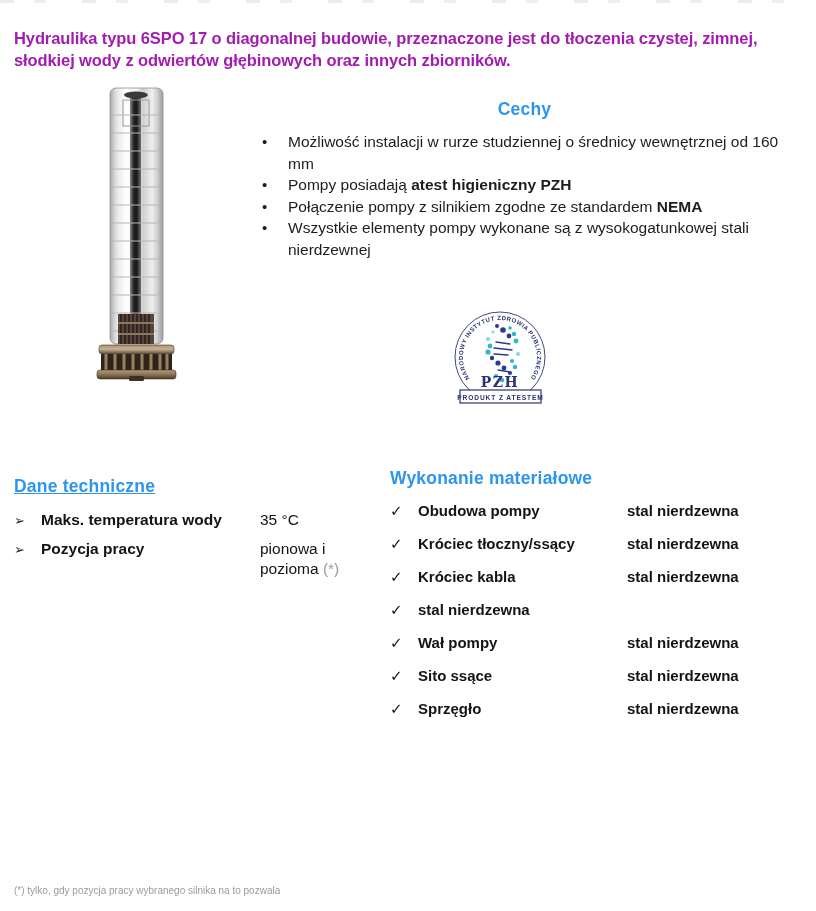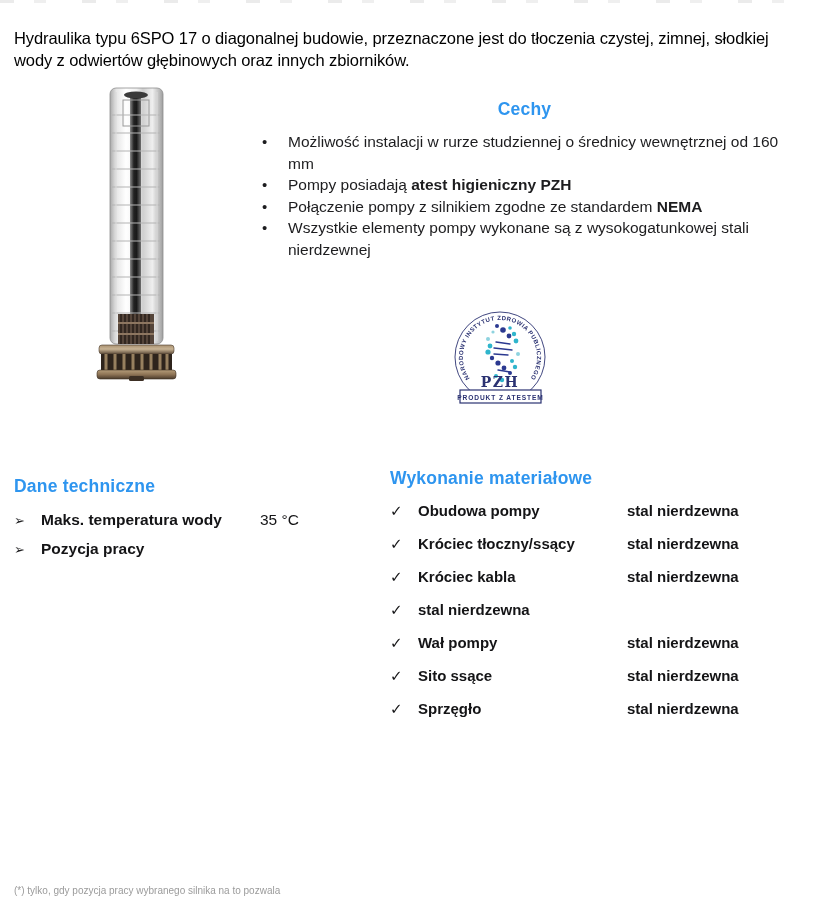--- a/index.html
+++ b/index.html
@@ -7,39 +7,39 @@
     position:relative;width:816px;height:911px;background:#ffffff;overflow:hidden;
     font-family:"Liberation Sans","DejaVu Sans",sans-serif;color:#1d1d1f;
   }
   
   .top-remnant{
     position:absolute;top:0;left:0;width:100%;height:3px;
     background:repeating-linear-gradient(90deg,#ebebeb 0 14px,transparent 14px 34px,#efefef 34px 46px,transparent 46px 82px);
   }
   .intro{
     position:absolute;top:10px;left:14px;width:794px;
-    font-size:16.5px;font-weight:400;line-height:22px;color:#000000;letter-spacing:-0.1px;
+    font-size:16.5px;font-weight:700;line-height:22px;color:#a21caf;letter-spacing:-0.1px;
   }
   h2.sec{
     margin:0;font-size:17.5px;font-weight:700;color:#2e95ef;letter-spacing:.2px;
   }
   
   .features{position:absolute;left:262px;top:99px;width:525px;}
   .features h2{margin-bottom:11px;text-align:center;}
   .feat-list{margin:0;padding:0;list-style:none;}
   .feat-item{display:flex;margin:0;font-size:15.5px;font-weight:500;line-height:21.5px;color:#1d1d1f;}
   .feat-dot{width:10px;margin-right:16px;flex-shrink:0;font-size:15px;line-height:21.5px;}
   .feat-item b{font-weight:800;}
   
   .pump{position:absolute;left:85px;top:86px;width:100px;height:296px;}
   
   .badge{position:absolute;left:452px;top:306px;width:100px;height:104px;}
   
   .technical{position:absolute;left:14px;top:476px;width:370px;}
-  .technical h2{margin-bottom:13px;}
+  .technical h2{margin-bottom:13px;text-decoration:underline;}
   .t-row{display:grid;grid-template-columns:27px 219px 110px;font-size:15.5px;line-height:20px;margin-bottom:8px;}
   .t-arrow{font-size:13px;color:#1d1d1f;padding-top:1px;}
   .t-label{font-weight:700;color:#141416;}
   .t-value{font-weight:500;color:#141416;}
   .muted{color:#9b9b9b;font-weight:400;}
   
   .materials{position:absolute;left:390px;top:468px;width:415px;}
   .materials h2{margin-bottom:12px;}
   .m-row{display:grid;grid-template-columns:28px 209px auto;font-size:15px;line-height:20px;margin-bottom:13px;align-items:start;}
   .m-check{font-size:15px;font-weight:700;color:#141416;}
@@ -173,20 +173,21 @@
   <section class="technical">
     <h2 class="sec">Dane techniczne</h2>
     <div class="t-row">
       <span class="t-arrow">➢</span>
       <span class="t-label">Maks. temperatura wody</span>
       <span class="t-value"><span>35 °C</span> <span class="muted"></span></span>
     </div>
     <div class="t-row">
       <span class="t-arrow">➢</span>
       <span class="t-label">Pozycja pracy</span>
+      <span class="t-value"><span>pionowa i pozioma</span> <span class="muted">(*)</span></span>
     </div>
   </section>
 
   <section class="materials">
     <h2 class="sec">Wykonanie materiałowe</h2>
     <div class="m-row">
       <span class="m-check">✓</span>
       <span class="m-part">Obudowa pompy</span>
       <span class="m-material">stal nierdzewna</span>
     </div>

